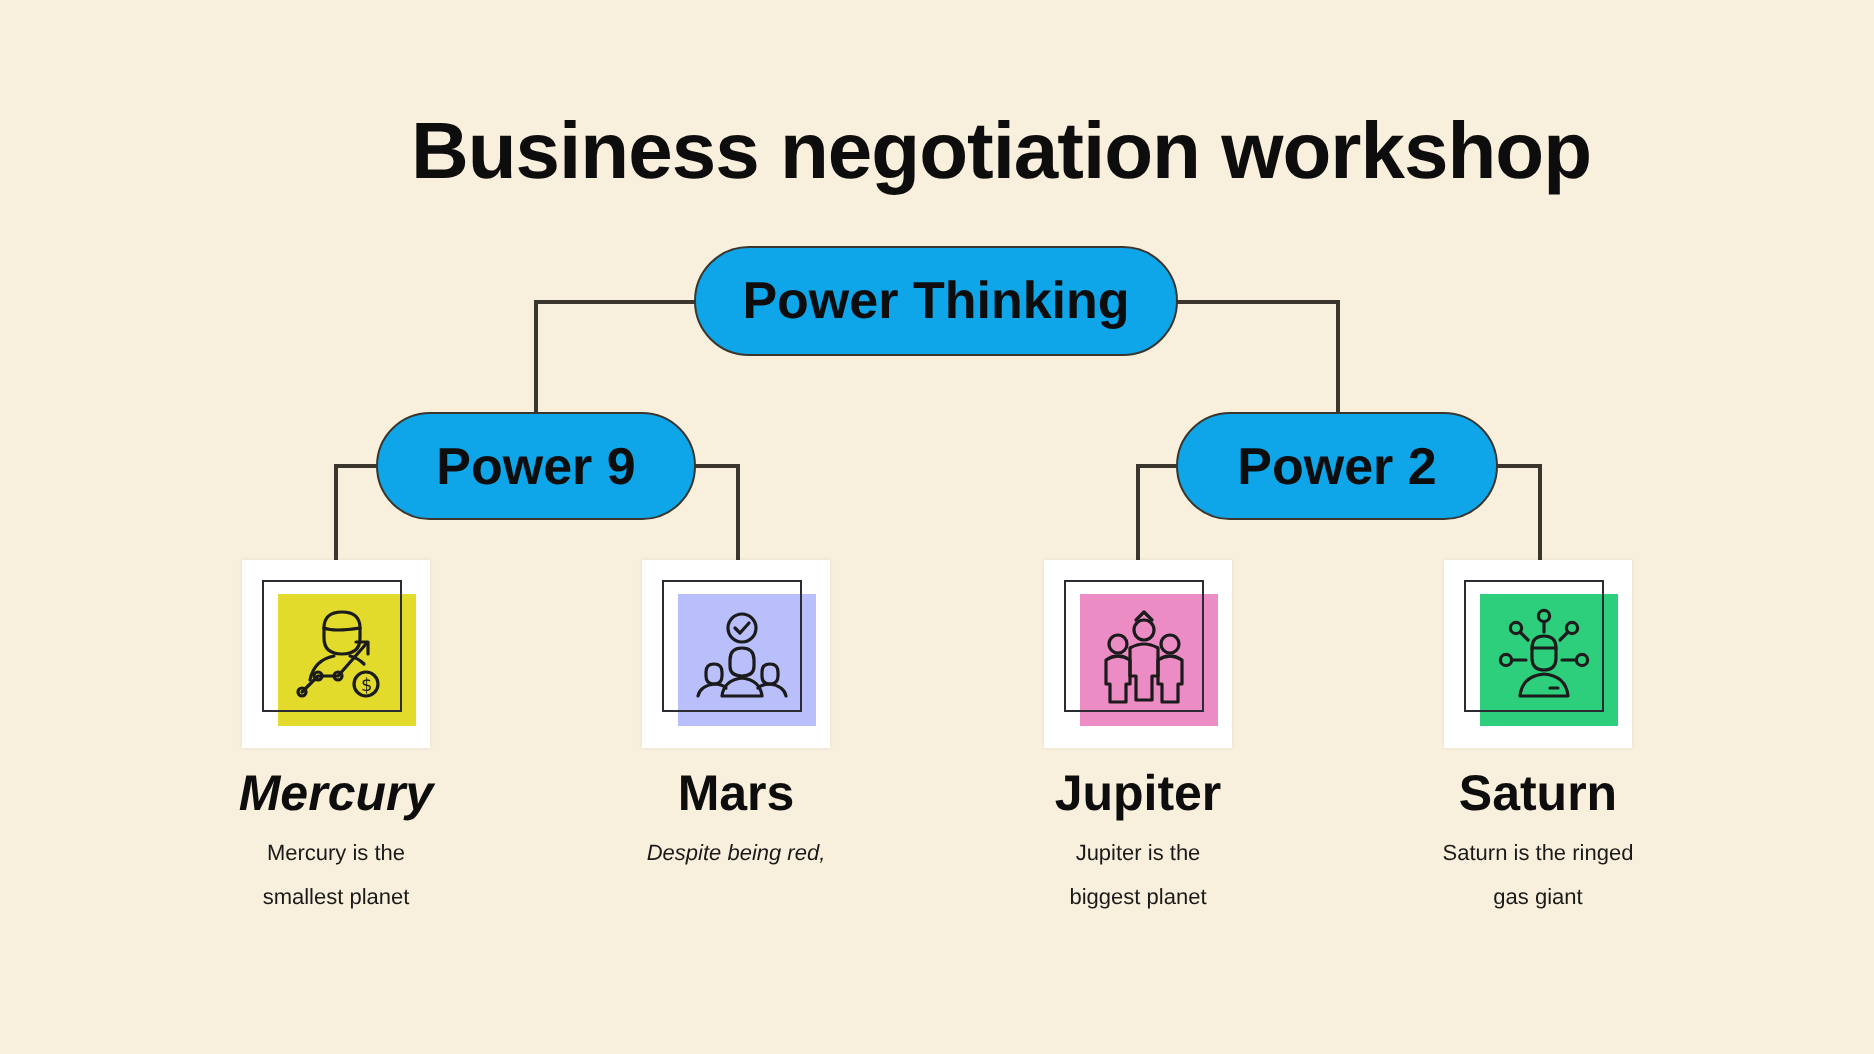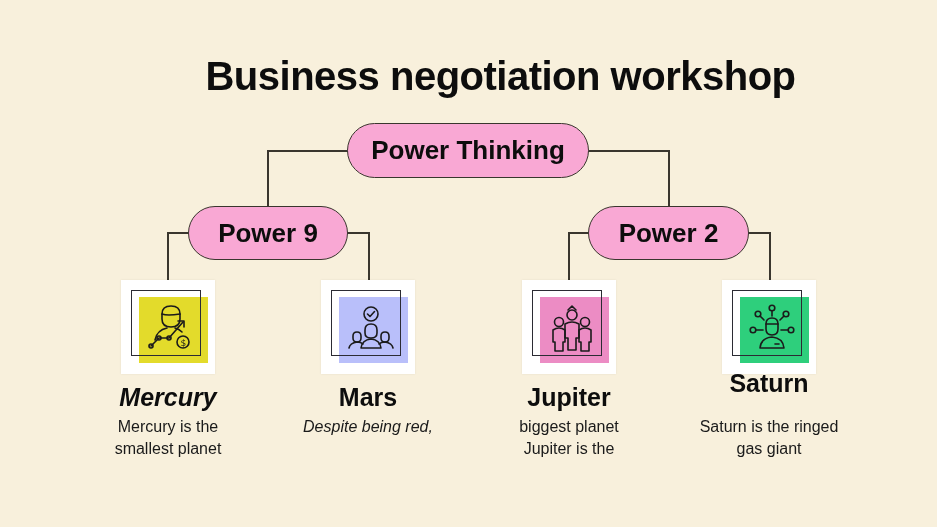--- a/index.html
+++ b/index.html
@@ -1,29 +1,29 @@
 <!DOCTYPE html>
 <html><head>
 <meta charset="utf-8">
 <style>
   html, body { margin:0; padding:0; }
   body { width:937px; height:527px; background:#f8f0dc; position:relative; overflow:hidden;
          font-family:"Liberation Sans", "DejaVu Sans", sans-serif; color:#111; }
   .title { position:absolute; left:0; width:937px; top:54px; text-align:center;
            font-size:40px; font-weight:bold; letter-spacing:-0.5px; color:#0d0d0d;padding-left:32px; }
-  .pill { position:absolute; border:1.5px solid #3a362e; border-radius:30px; background:#f9a8d4;
+  .pill { position:absolute; border:1.5px solid #3a362e; border-radius:30px; background:#0ea5e9;
           display:flex; align-items:center; justify-content:center; box-sizing:border-box;
           font-weight:bold; font-size:26px; color:#0d0d0d; }
   .line { position:absolute; background:#3a362e; }
   .card { position:absolute; width:94px; height:94px; background:#ffffff; box-shadow:0 0 2px rgba(0,0,0,0.08); }
   .card .fill { position:absolute; left:18px; top:17px; width:69px; height:66px; }
   .card .frame { position:absolute; left:10px; top:10px; width:70px; height:66px; border:1.5px solid #2b2b33; box-sizing:border-box; }
   .card svg { position:absolute; left:22px; top:20px; width:56px; height:56px; }
   .name { position:absolute; width:200px; text-align:center; font-weight:bold; font-size:25px; color:#0d0d0d; }
-  .desc { position:absolute; width:200px; text-align:center; font-size:16px; line-height:22px; color:#1a1a1a; }
+  .desc { position:absolute; width:200px; text-align:center; font-size:11px; line-height:22px; color:#1a1a1a; }
 </style>
 </head>
 <body>
 
 <div class="title">Business negotiation workshop</div>
 
 <div class="line" style="left:267px; top:150px; width:81px; height:1.5px;"></div>
 <div class="line" style="left:267px; top:150px; width:1.5px; height:57px;"></div>
 <div class="line" style="left:588px; top:150px; width:81px; height:1.5px;"></div>
 <div class="line" style="left:668px; top:150px; width:1.5px; height:57px;"></div>
@@ -97,22 +97,22 @@
     <circle cx="28" cy="15" r="5"></circle>
     <path d="M21 24 q7-4 14 0 v14 h-3 v12 h-8 v-12 h-3z"></path>
     <circle cx="15" cy="22" r="4.5"></circle>
     <path d="M9 30 q6-4 12 0 v12 h-2 v9 h-8 v-9 h-2z"></path>
     <circle cx="41" cy="22" r="4.5"></circle>
     <path d="M35 30 q6-4 12 0 v12 h-2 v9 h-8 v-9 h-2z"></path>
   </svg>
 </div>
 <div class="name" style="left:469px; top:383px;">Jupiter</div>
 <div class="desc" style="left:469px; top:416px;">
+  <div>Jupiter is the</div>
   <div>biggest planet</div>
-  <div>Jupiter is the</div>
 </div>
 
 <div class="card" style="left:722px; top:280px;">
   <div class="fill" style="background:#2ecf7c;"></div>
   <div class="frame"></div>
   <svg viewBox="0 0 56 56" fill="none" stroke="#1b1b1b" stroke-width="1.6" stroke-linecap="round" stroke-linejoin="round">
     <circle cx="28" cy="8" r="2.8"></circle>
       <line x1="28" y1="11" x2="28" y2="16"></line>
     <circle cx="14" cy="14" r="2.8"></circle>
       <line x1="16" y1="16" x2="20" y2="20"></line>
@@ -121,17 +121,17 @@
     <circle cx="9" cy="30" r="2.8"></circle>
       <line x1="12" y1="30" x2="19" y2="30"></line>
     <circle cx="47" cy="30" r="2.8"></circle>
       <line x1="44" y1="30" x2="37" y2="30"></line>
     <path d="M22 24 q0-6 6-6 q6 0 6 6 v5 q0 6-6 6 q-6 0-6-6z"></path>
     <path d="M22 24 h12"></path>
     <path d="M16 48 q1-10 12-11 q11 1 12 11z"></path>
     <line x1="31" y1="44" x2="35" y2="44"></line>
   </svg>
 </div>
-<div class="name" style="left:669px; top:369px;">Saturn</div>
+<div class="name" style="left:669px; top:383px;">Saturn</div>
 <div class="desc" style="left:659px; top:416px; width:220px;">
   <div>Saturn is the ringed</div>
   <div>gas giant</div>
 </div>
 
 </body></html>

